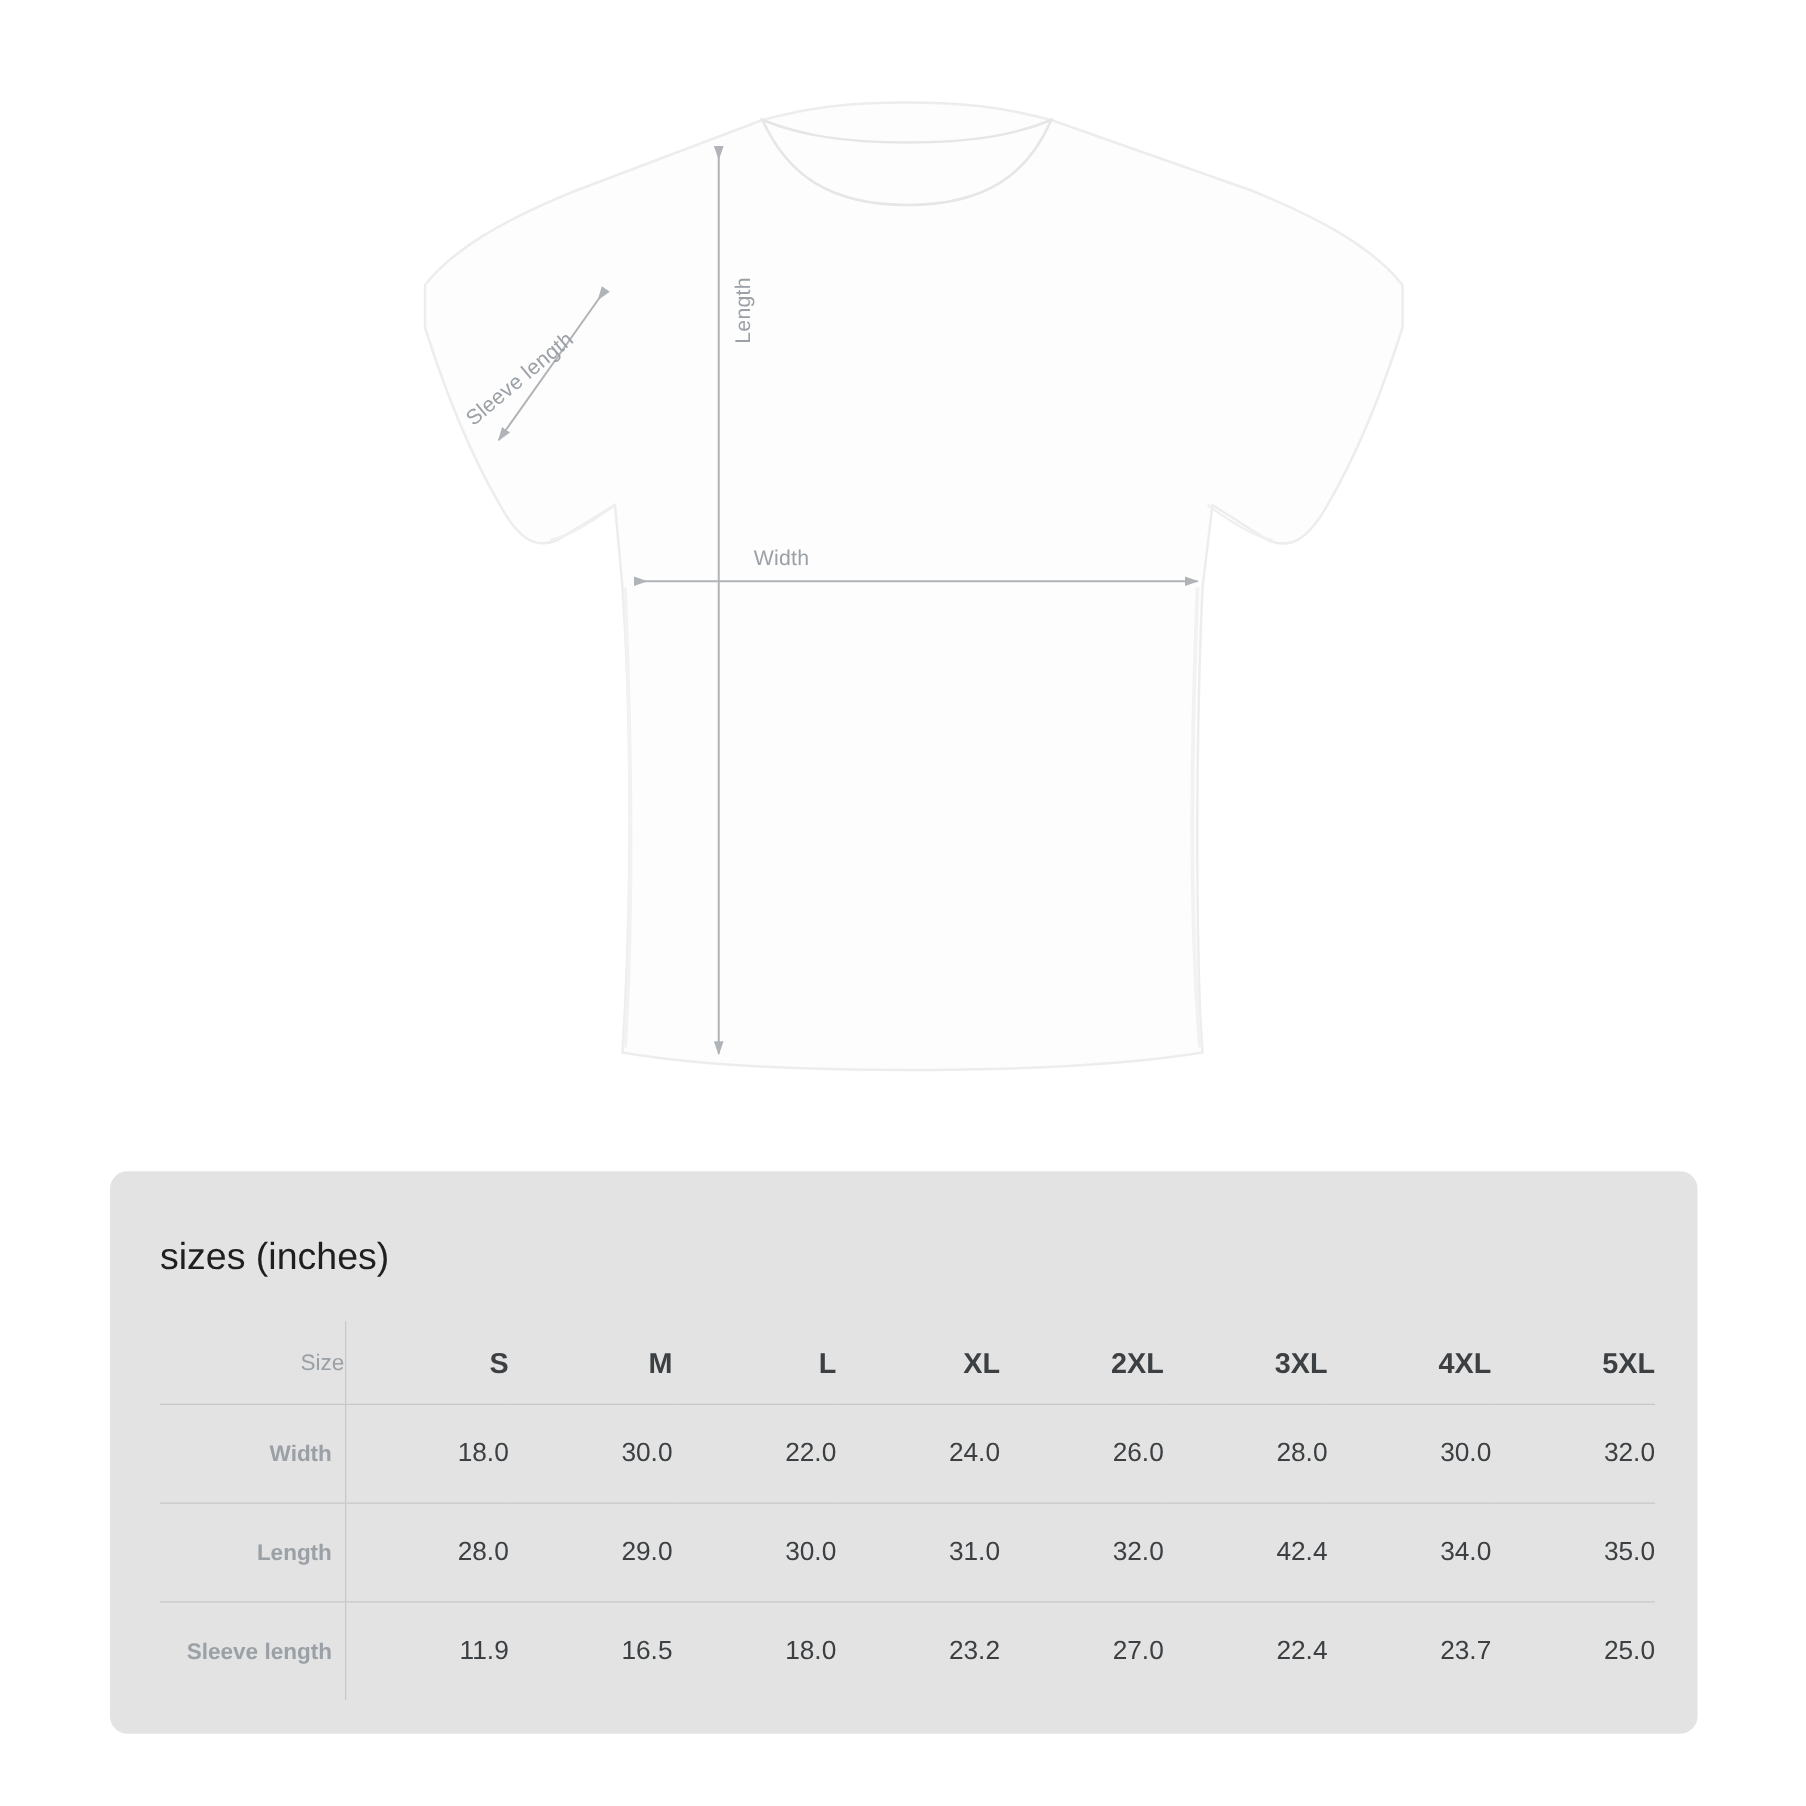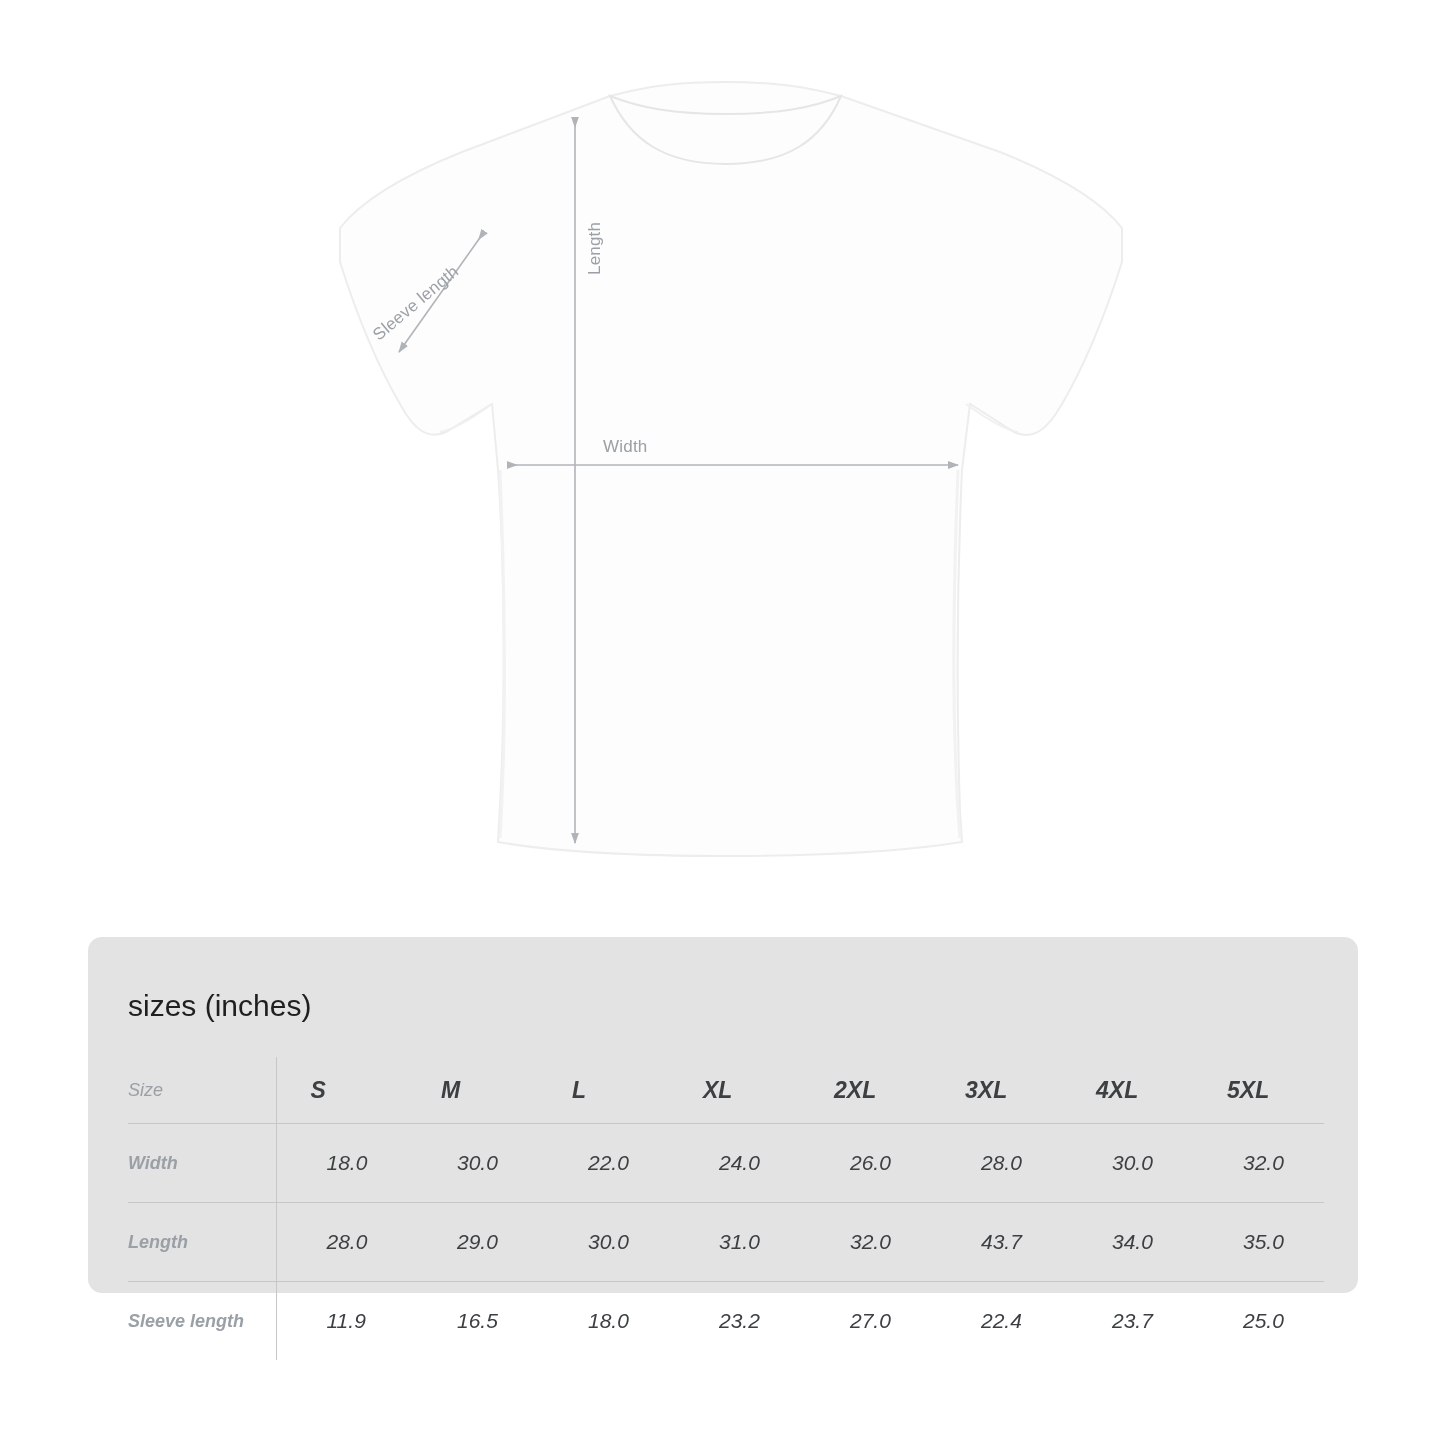--- a/index.html
+++ b/index.html
@@ -53,21 +53,21 @@
     transform: rotate(-40deg);
     transform-origin: left bottom;
   }
 
   
   #size-card {
     position: absolute;
     left: 88px;
     top: 937px;
     width: 1270px;
-    height: 356px;
+    height: 450px;
     background: #e3e3e3;
     border-radius: 14px;
     box-sizing: border-box;
   }
   #card-title {
     position: absolute;
     left: 40px;
     top: 52px;
     font-size: 30px;
     color: #1f1f1f;
@@ -75,25 +75,24 @@
   }
   #size-table {
     position: absolute;
     left: 40px;
     top: 120px;
     width: 1195px;
     border-collapse: collapse;
     table-layout: fixed;
   }
   #size-table th, #size-table td {
-    text-align: left;
+    text-align: right;
     font-family: "Liberation Sans", sans-serif;
     padding: 0;
     vertical-align: middle;
-    font-style: italic;
   }
   #size-table col.rowhead { width: 148px; }
   #size-table col.datacol { width: 131px; }
 
   #size-table thead th {
     height: 66px;
     color: #9aa0a6;
     font-weight: normal;
     font-size: 18px;
   }
@@ -240,21 +239,21 @@
         <td>30.0</td>
         <td>32.0</td>
       </tr>
       <tr>
         <th>Length</th>
         <td>28.0</td>
         <td>29.0</td>
         <td>30.0</td>
         <td>31.0</td>
         <td>32.0</td>
-        <td>43.7</td>
+        <td>42.4</td>
         <td>34.0</td>
         <td>35.0</td>
       </tr>
       <tr>
         <th>Sleeve length</th>
         <td>11.9</td>
         <td>16.5</td>
         <td>18.0</td>
         <td>23.2</td>
         <td>27.0</td>

